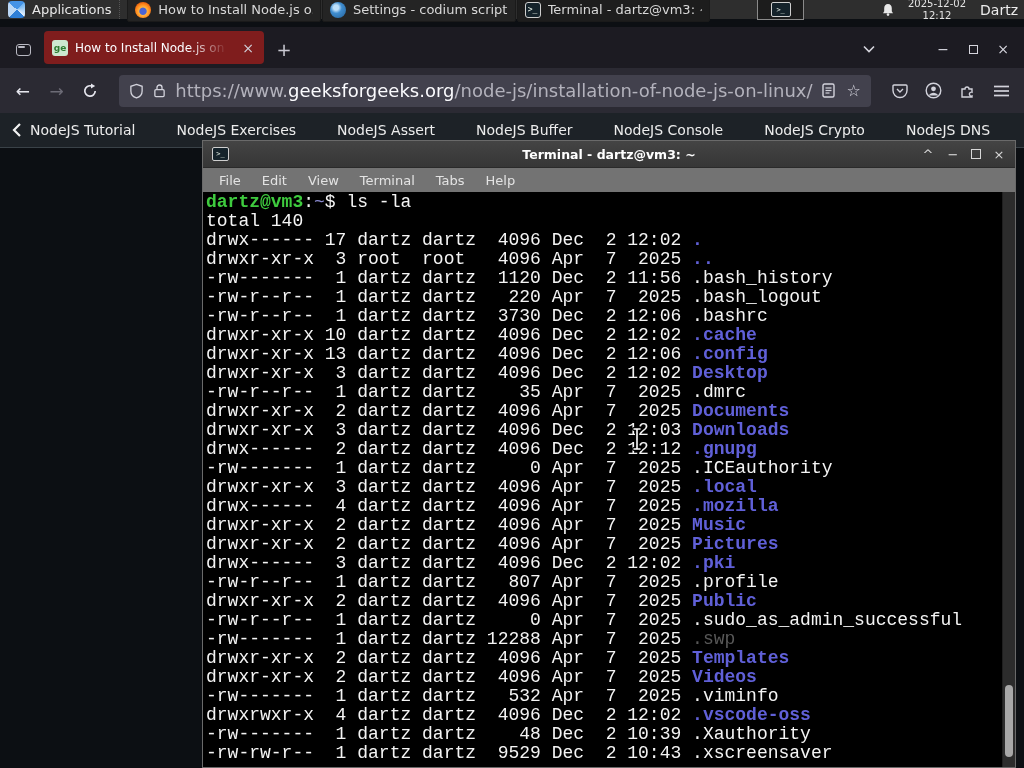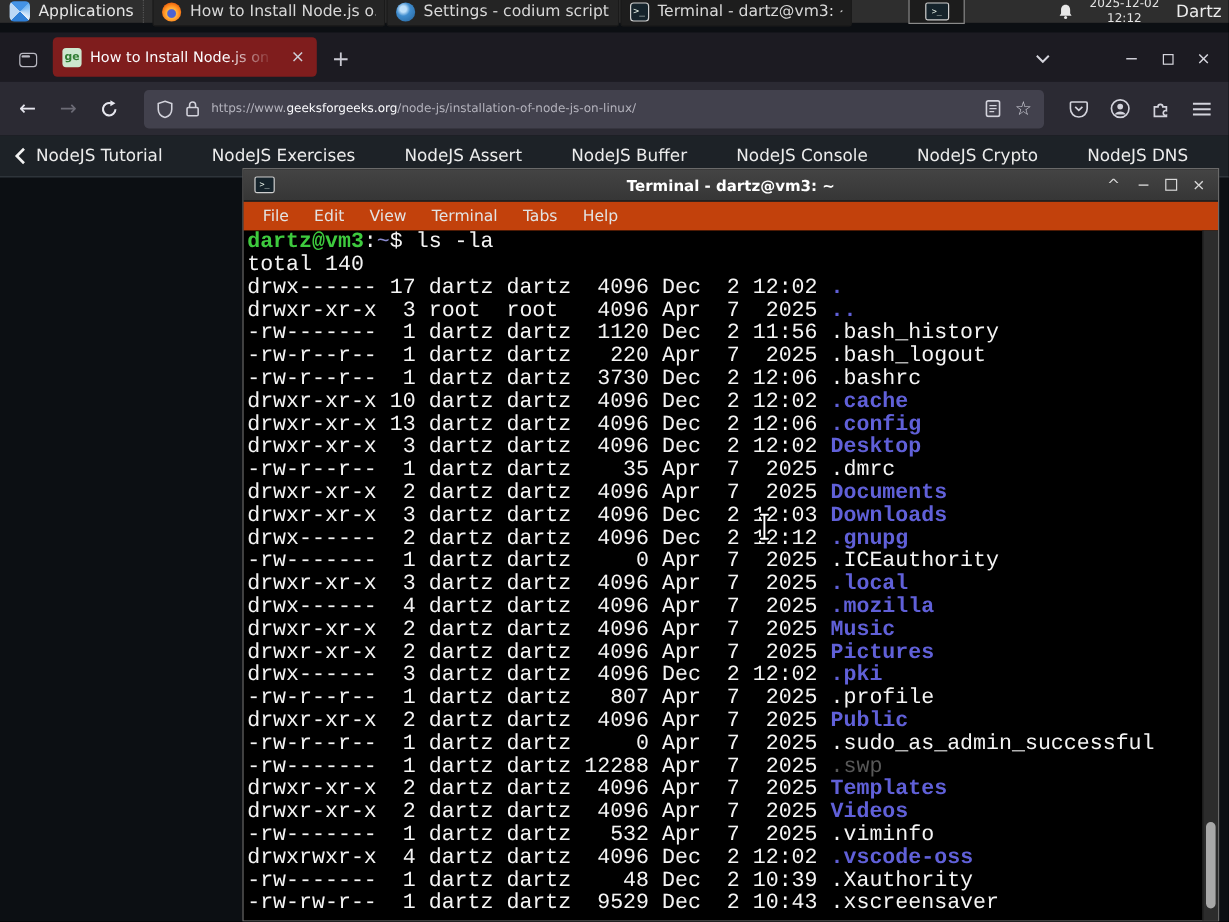--- a/index.html
+++ b/index.html
@@ -41,21 +41,21 @@
   .tabbar-spacer { flex:1; }
   .tb-btn { width:30px; height:26px; margin-bottom:6px; display:flex; align-items:center; justify-content:center; color:#d5d5dd; font-size:14px; }
   .tb-btn.listall { margin-right:44px; }
   .max-box { width:9px; height:9px; border:1.5px solid #d5d5dd; }
   .chev-svg { stroke:#d5d5dd; stroke-width:1.6; fill:none; }
 
   .toolbar { height:45px; background:#2b2a33; display:flex; align-items:center; padding:0 8px; gap:4px; }
   .nav-btn { width:30px; height:30px; border-radius:4px; display:flex; align-items:center; justify-content:center; color:#e6e6ee; font-size:17px; }
   .nav-btn.disabled { color:#6c6b76; }
   .urlbar { flex:1; height:32px; margin:0 10px; background:#42414d; border-radius:4px; display:flex; align-items:center; padding:0 10px; gap:9px; }
-  .url-text { font-size:10px; white-space:nowrap; overflow:hidden; flex:1; }
+  .url-text { font-size:18px; white-space:nowrap; overflow:hidden; flex:1; }
   .url-text .dimu { color:#b3b2bc; }
   .url-text .brt { color:#fbfbfe; }
   .urlbar .right-ic { display:flex; align-items:center; gap:12px; margin-left:auto; }
   .star { color:#d3d3dc; font-size:16px; line-height:1; }
   .chrome-ic { width:30px; height:30px; border-radius:4px; display:flex; align-items:center; justify-content:center; }
   svg.ic { display:block; }
 
   .sitenav { height:35px; background:#1d2227; border-bottom:1px solid #3a4248; display:flex; align-items:center; padding:0 12px; color:#ececec; }
   .nav-chev { flex:0 0 auto; display:flex; align-items:center; margin-right:8px; }
   .nav-items { display:flex; align-items:center; gap:41px; overflow:hidden; flex:1; white-space:nowrap; font-size:14px; }
@@ -67,21 +67,21 @@
   .page { flex:1; background:#0c0f13; }
 
   
   .terminal-window { position:absolute; left:202px; top:140px; width:814px; height:628px; background:#000; border:1px solid #6a6a6a; z-index:20; }
   .ttitle { position:relative; height:27px; background:linear-gradient(#444,#363636); border-bottom:1px solid #2a2a2a; display:flex; align-items:center; padding:0 9px; }
   .term-icon { width:17px; height:14px; font-size:7px; border-radius:2px; }
   .ttext { position:absolute; left:0; right:0; text-align:center; color:#fff; font-weight:bold; font-size:12.5px; }
   .tbtns { margin-left:auto; display:flex; gap:11px; color:#d8d8d8; font-size:13px; z-index:2; align-items:center; }
   .tbtns .b { width:14px; text-align:center; line-height:1; }
   .tmax { width:10px; height:10px; border:1.5px solid #d8d8d8; }
-  .tmenu { height:24px; background:#c2410c; display:flex; align-items:center; padding-left:7px; gap:3px; }
+  .tmenu { height:24px; background:#737373; display:flex; align-items:center; padding-left:7px; gap:3px; }
   .tmenu span { padding:2px 9px; font-size:13px; color:#e3e3e3; }
   .tbody { position:absolute; left:0; top:51px; width:812px; height:639px; overflow:hidden; padding:1px 16px 0 3px;
     font-family:Liberation Mono, monospace; font-size:18px; line-height:19px; white-space:pre; }
   .tline { height:19px; }
   .c-w { color:#f4f4f4; }
   .c-g { color:#3ecb3e; font-weight:bold; }
   .c-d { color:#6060d8; font-weight:bold; }
   .c-t { color:#8b8bd0; }
   .c-dim { color:#585858; }
   .tscroll { position:absolute; right:0; top:51px; width:13px; height:575px; background:#2c2c2c; border-left:1px solid #1f1f1f; }

